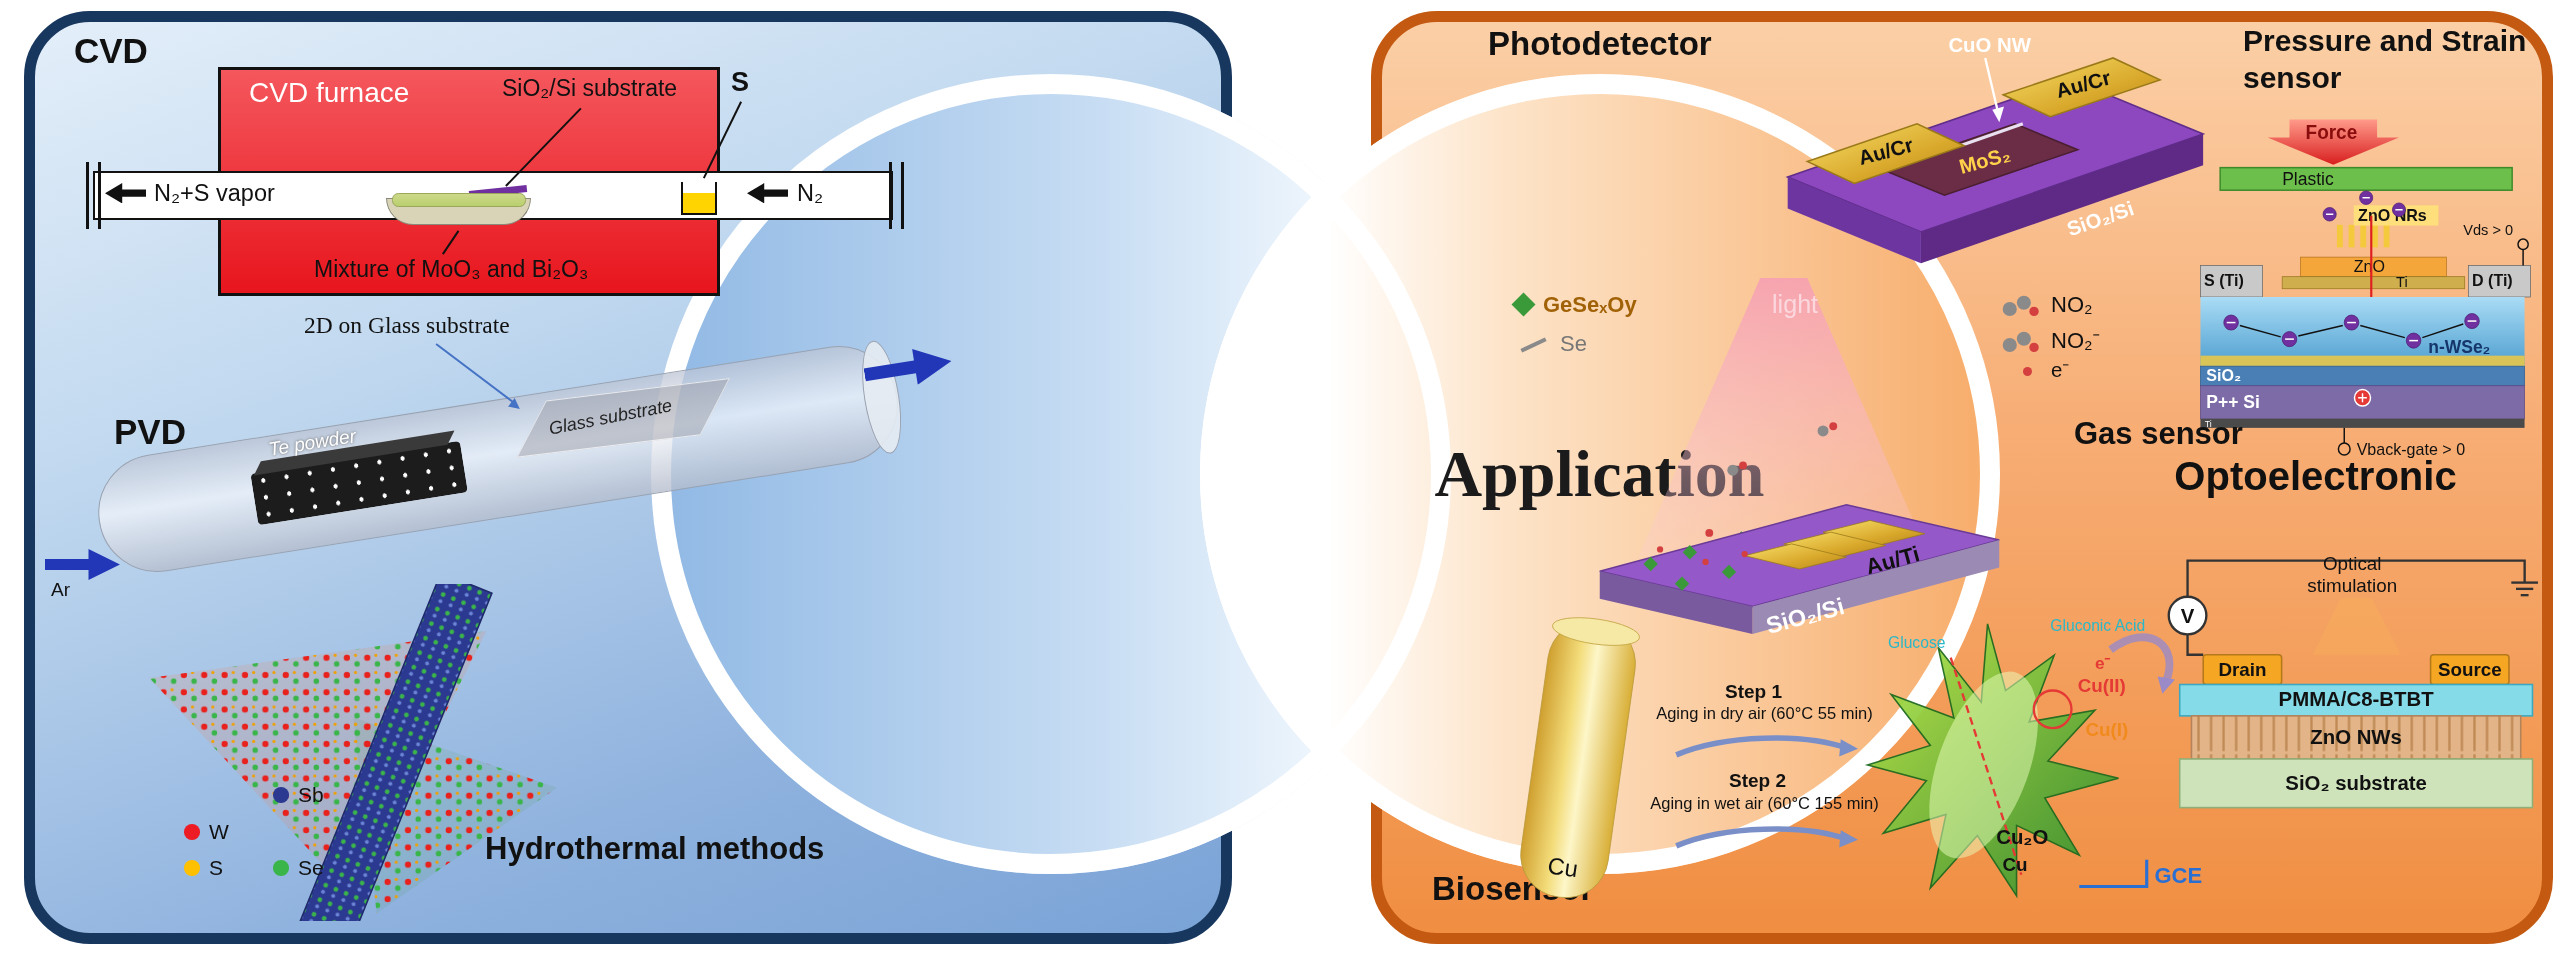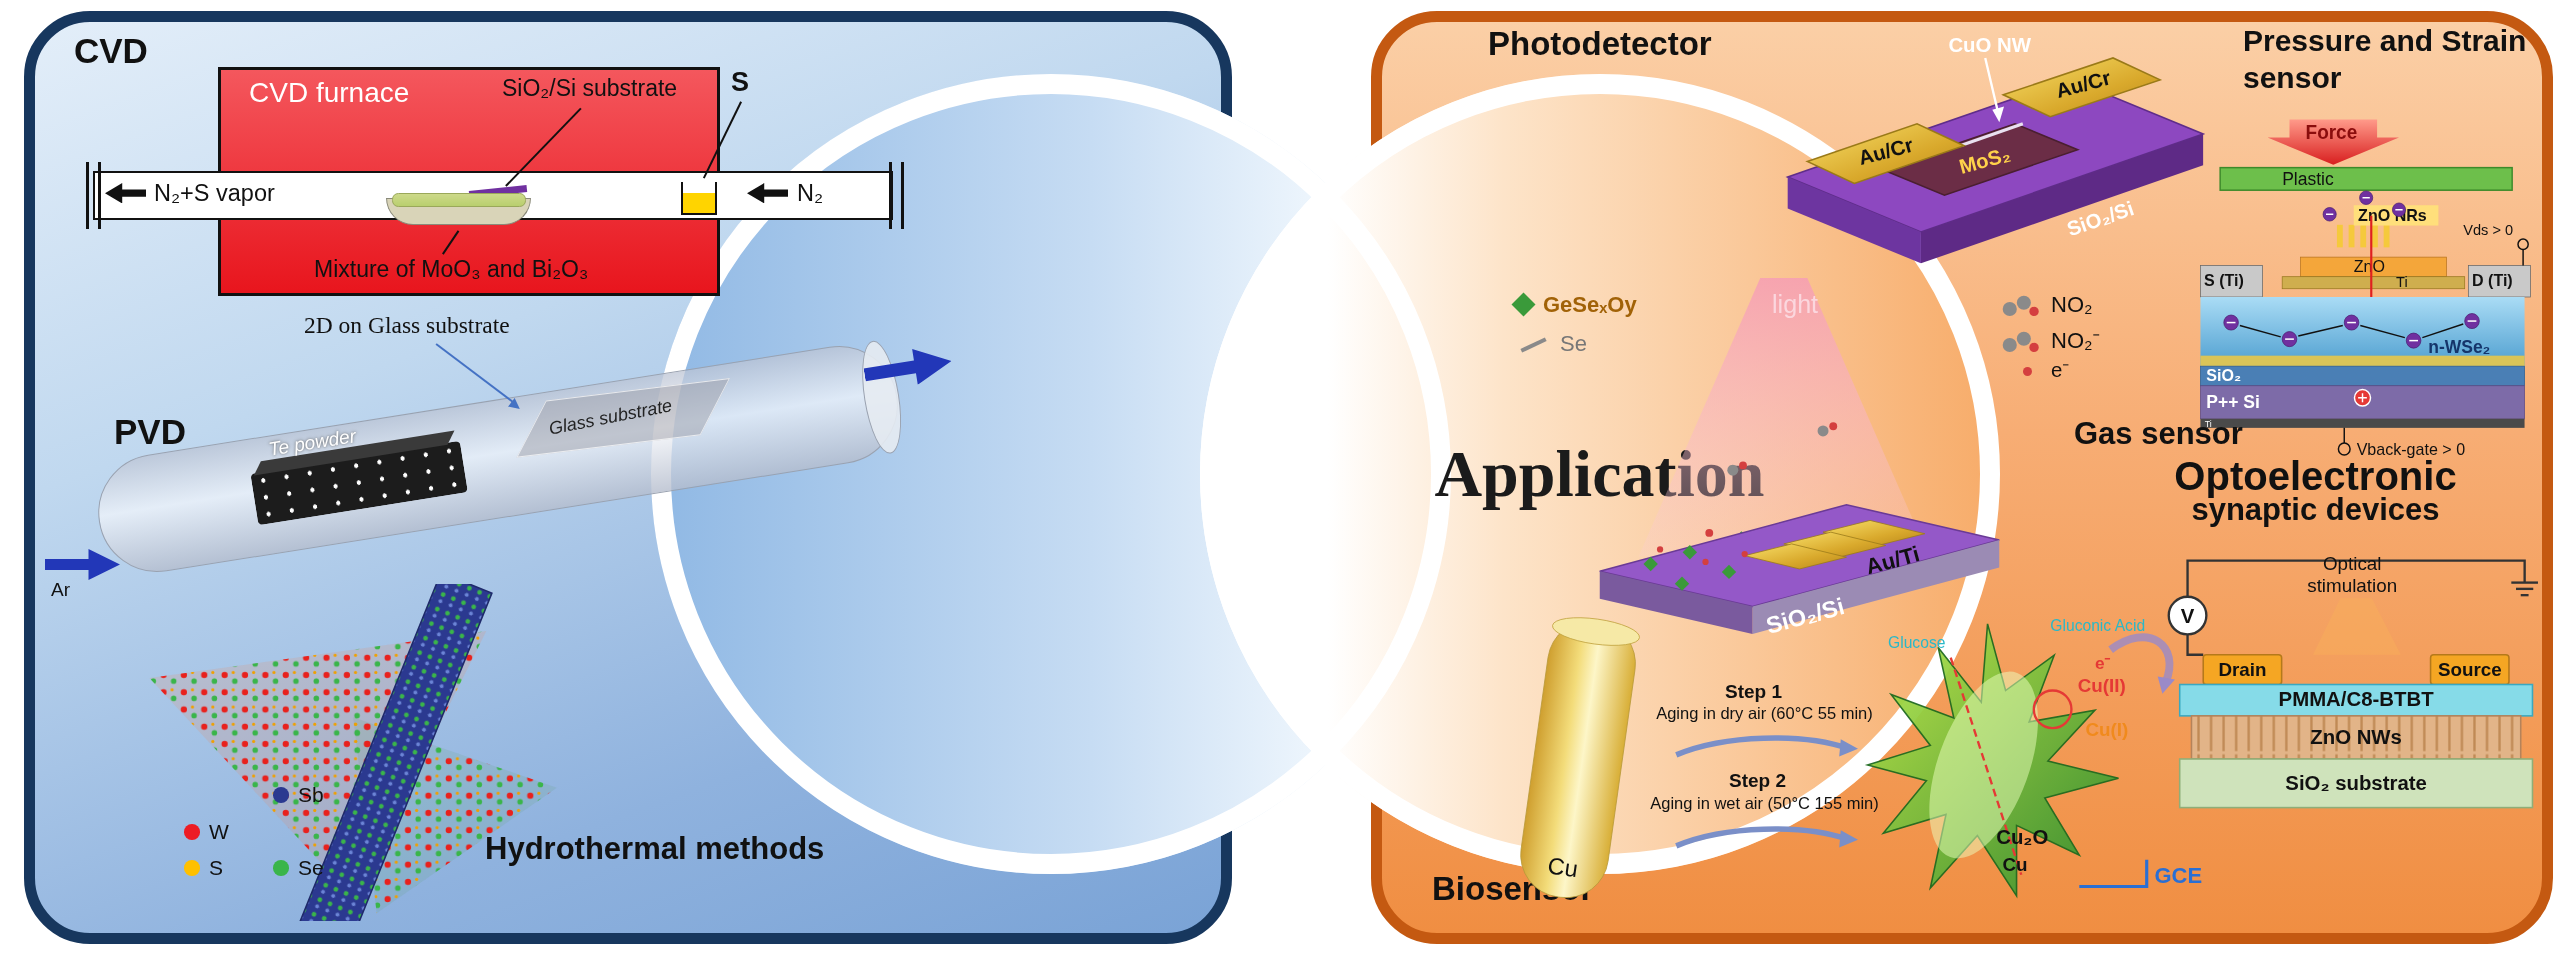--- a/index.html
+++ b/index.html
@@ -337,21 +337,20 @@
       <rect x="114" y="129" width="13" height="13" fill="#3a9a3a" transform="rotate(45 120 135)"></rect>
       <circle cx="92" cy="92" r="4" fill="#d43f3f"></circle>
         <circle cx="150" cy="108" r="4" fill="#d43f3f"></circle>
         <circle cx="200" cy="98" r="4" fill="#d43f3f"></circle>
     </g>
     <text x="355" y="118" font-size="28" font-weight="bold" fill="#111" transform="rotate(-15 380 110)">Au/Ti</text>
     <text x="228" y="192" font-size="30" font-weight="bold" fill="#fff" transform="rotate(-15 260 185)">SiO₂/Si</text>
   </svg>
 
   <div class="abs t b c" style="left:2131px;top:453px;width:369px;font-size:40px;">Optoelectronic</div>
-  <div class="abs t b c" style="left:2131px;top:492px;width:369px;font-size:31px;">synaptic devices</div>
 
   <svg class="abs" style="left:2117px;top:537px;" width="439" height="306" viewBox="0 0 560 390">
     <defs>
       <pattern id="nwPat" width="16" height="55" patternUnits="userSpaceOnUse">
         <rect width="16" height="55" fill="#e2b488"></rect>
         <line x1="8" y1="2" x2="8" y2="53" stroke="#c08a55" stroke-width="3"></line>
       </pattern>
     </defs>
     <polyline points="90,95 90,30 520,30 520,58" fill="none" stroke="#333" stroke-width="3"></polyline>
     <line x1="503" y1="58" x2="537" y2="58" stroke="#333" stroke-width="3"></line>
@@ -394,21 +393,21 @@
   </svg>
 
   <div class="abs t b" style="left:1725px;top:681px;font-size:19px;">Step 1</div>
   <div class="abs t c" style="left:1647px;top:704px;width:235px;font-size:16.5px;white-space:normal;">Aging in dry air (60°C 55 min)</div>
   <svg class="abs" style="left:1670px;top:728px;" width="188" height="35" viewBox="0 0 240 44">
     <path d="M8,34 C70,8 170,6 228,26" fill="none" stroke="#7a8fc8" stroke-width="7"></path>
     <polygon points="218,14 240,26 216,36" fill="#7a8fc8"></polygon>
   </svg>
 
   <div class="abs t b" style="left:1729px;top:770px;font-size:19px;">Step 2</div>
-  <div class="abs t c" style="left:1647px;top:794px;width:235px;font-size:16.5px;white-space:normal;">Aging in wet air (50°C 155 min)</div>
+  <div class="abs t c" style="left:1647px;top:794px;width:235px;font-size:16.5px;white-space:normal;">Aging in wet air (60°C 155 min)</div>
   <svg class="abs" style="left:1670px;top:819px;" width="188" height="35" viewBox="0 0 240 44">
     <path d="M8,34 C70,8 170,6 228,26" fill="none" stroke="#7a8fc8" stroke-width="7"></path>
     <polygon points="218,14 240,26 216,36" fill="#7a8fc8"></polygon>
   </svg>
 
   <svg class="abs" style="left:1819px;top:604px;" width="392" height="322" viewBox="0 0 500 410">
     <defs>
       <linearGradient id="leafG" x1="0" y1="0" x2="1" y2="1">
         <stop offset="0" stop-color="#b8e84a"></stop>
           <stop offset="1" stop-color="#2e8b2e"></stop>

